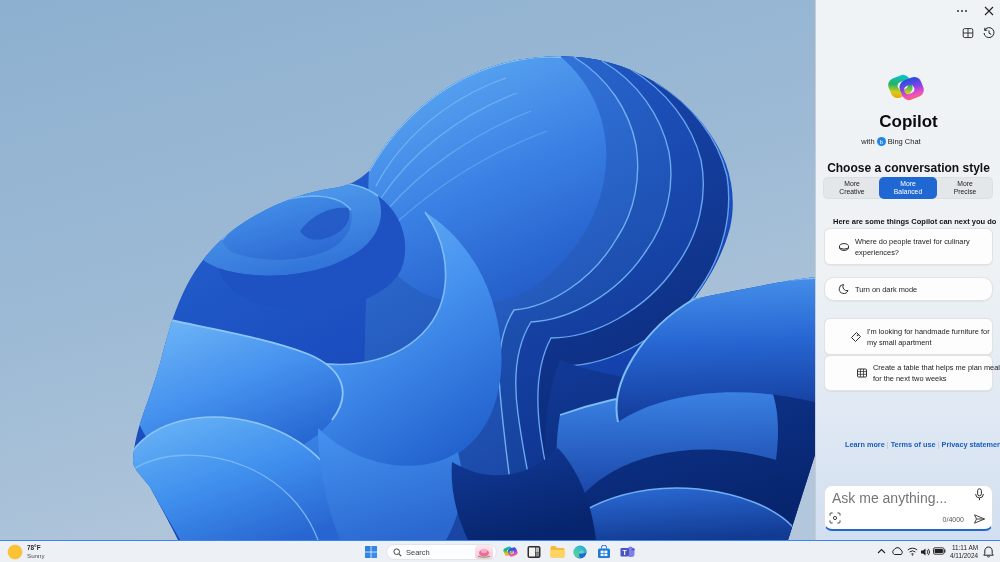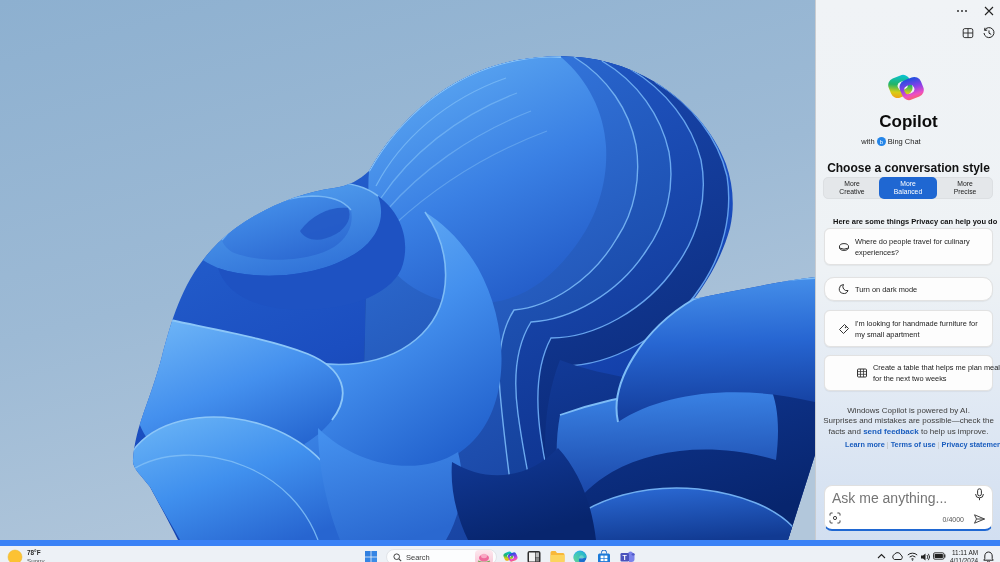--- a/index.html
+++ b/index.html
@@ -3,21 +3,21 @@
 <meta charset="utf-8">
 <style>
 * { margin:0; padding:0; box-sizing:border-box; }
 html,body { width:1000px; height:562px; overflow:hidden; font-family:"Liberation Sans",sans-serif; }
 #stage { position:relative; width:1000px; height:562px; background:#9db9d4; }
 #desktop { position:absolute; left:0; top:0; width:815px; height:540px; }
 #panel { position:absolute; left:815px; top:0; width:185px; height:540px;
   background:linear-gradient(180deg,#f0f3f6 0%,#eef2f5 50%,#e2eaf4 72%,#d2dff1 100%);
   border-left:1px solid #c9ccd0; }
 #taskbar { position:absolute; left:0; top:540px; width:1000px; height:22px;
-  background:#edf1f6; border-top:6px solid #3b82f6; }
+  background:#edf1f6; border-top:1px solid #3b82f6; }
 .abs { position:absolute; }
 .card { width:169px; background:#fdfdfd; border:1px solid #e2e2e2; border-radius:6px; box-shadow:0 0.5px 1px rgba(0,0,0,0.05); display:flex; align-items:center; }
 .cicon { width:30px; padding-left:13px; flex:none; display:flex; align-items:center; }
 .ctext { font-size:7.4px; line-height:11px; color:#1a1a1a; white-space:nowrap; }
 
 </style>
 </head>
 <body>
 <div id="stage">
   <div id="desktop"><svg width="815" height="540" viewBox="0 0 815 540">
@@ -189,57 +189,56 @@
 <div class="abs" style="left:0;top:137px;width:150px;text-align:center;font-size:7.5px;color:#222;">with <svg width="9" height="9" viewBox="0 0 10 10" style="vertical-align:-2px">
           <circle cx="5" cy="5" r="5" fill="#2485e8"></circle>
           <text x="5" y="7.4" font-size="6.5" fill="#fff" text-anchor="middle" font-family="Liberation Sans">b</text>
         </svg> Bing Chat</div>
 <div class="abs" style="left:0;top:161px;width:185px;text-align:center;font-size:12px;font-weight:700;color:#111;">Choose a conversation style</div>
 <div class="abs" style="left:7px;top:177px;width:170px;height:22px;background:#e4e7ea;border:1px solid #dcdfe2;border-radius:5px;"></div>
 <div class="abs" style="left:11px;top:180px;width:50px;text-align:center;font-size:6.8px;line-height:8.2px;color:#1b1b1b;">More<br>Creative</div>
 <div class="abs" style="left:63px;top:177px;width:58px;height:22px;background:#1f67d2;border-radius:5px;"></div>
 <div class="abs" style="left:63px;top:180px;width:58px;text-align:center;font-size:6.8px;line-height:8.2px;color:#fff;">More<br>Balanced</div>
 <div class="abs" style="left:124px;top:180px;width:50px;text-align:center;font-size:6.8px;line-height:8.2px;color:#1b1b1b;">More<br>Precise</div>
-<div class="abs" style="left:17px;top:217px;font-size:7.5px;font-weight:700;color:#111;white-space:nowrap;">Here are some things Privacy can help you do</div>
+<div class="abs" style="left:17px;top:217px;font-size:7.5px;font-weight:700;color:#111;white-space:nowrap;">Here are some things Copilot can next you do</div>
 <div class="abs card" style="left:8px;top:228px;height:37px;">
         <span class="cicon">
           <svg width="12" height="12" viewBox="0 0 12 12">
             <ellipse cx="6" cy="6" rx="4.6" ry="3.4" fill="none" stroke="#333" stroke-width="1"></ellipse>
             <path d="M1.4,7 Q6,9.4 10.6,7" fill="none" stroke="#333" stroke-width="1"></path>
           </svg>
         </span>
         <span class="ctext">Where do people travel for culinary<br>experiences?</span>
       </div>
 <div class="abs card" style="left:8px;top:277px;height:24px;border-radius:10px;">
         <span class="cicon">
           <svg width="12" height="12" viewBox="0 0 12 12">
             <path d="M10,7.5 A4.5,4.5 0 1 1 5.5,1.5 A4,4 0 0 0 10,7.5 Z" fill="none" stroke="#333" stroke-width="1"></path>
           </svg>
         </span>
         <span class="ctext">Turn on dark mode</span>
       </div>
-<div class="abs card" style="left:8px;top:310px;height:37px;">
+<div class="abs card" style="left:8px;top:318px;height:37px;padding-left:12px;">
         <span class="cicon">
           <svg width="12" height="12" viewBox="0 0 12 12">
             <path d="M6.5,1.5 L10.5,5.5 L5.5,10.5 L1.5,6.5 Z" fill="none" stroke="#333" stroke-width="1"></path>
             <circle cx="7.6" cy="4.4" r="0.8" fill="#333"></circle>
           </svg>
         </span>
         <span class="ctext">I'm looking for handmade furniture for<br>my small apartment</span>
       </div>
 <div class="abs card" style="left:8px;top:355px;height:36px;padding-left:18px;">
         <span class="cicon">
           <svg width="12" height="12" viewBox="0 0 12 12">
             <rect x="1.5" y="2" width="9" height="8" rx="1" fill="none" stroke="#333" stroke-width="1"></rect>
             <path d="M1.5,4.6 L10.5,4.6 M1.5,7.3 L10.5,7.3 M4.5,2 L4.5,10 M7.5,2 L7.5,10" stroke="#333" stroke-width="0.8"></path>
           </svg>
         </span>
         <span class="ctext">Create a table that helps me plan meals<br>for the next two weeks</span>
       </div>
-<div class="abs" style="left:6px;top:406px;width:173px;text-align:center;font-size:8px;line-height:10.4px;color:#3c3c3c;">Windows Copilot is powered by AI.<br>Surprises and mistakes are possible—check the<br>facts and <span style="color:#1a5dbe;font-weight:700;">send feedback</span> to help us improve.</div>
 <div class="abs" style="left:0;top:440px;width:217px;text-align:center;font-size:7.3px;font-weight:700;color:#1a5dbe;">Learn more<span style="color:#b9bcbe;font-weight:400;"> | </span>Terms of use<span style="color:#b9bcbe;font-weight:400;"> | </span>Privacy statement</div>
 <div class="abs" style="left:8px;top:485px;width:169px;height:46px;background:#fff;border:1px solid #e0e0e0;border-bottom:2px solid #1f67d2;border-radius:8px;"></div>
 <div class="abs" style="left:16px;top:490px;font-size:14px;color:#757575;">Ask me anything...</div>
 <svg class="abs" style="left:158px;top:488px" width="11" height="13" viewBox="0 0 11 13">
         <rect x="3.6" y="0.8" width="3.8" height="7" rx="1.9" fill="none" stroke="#333" stroke-width="1"></rect>
         <path d="M1.6,6 A3.9,3.9 0 0 0 9.4,6 M5.5,9.9 L5.5,12.2" fill="none" stroke="#333" stroke-width="1"></path>
       </svg>
 <svg class="abs" style="left:13px;top:512px" width="12" height="12" viewBox="0 0 12 12">
         <path d="M1,3.6 L1,2 A1,1 0 0 1 2,1 L3.6,1 M8.4,1 L10,1 A1,1 0 0 1 11,2 L11,3.6 M11,8.4 L11,10 A1,1 0 0 1 10,11 L8.4,11 M3.6,11 L2,11 A1,1 0 0 1 1,10 L1,8.4" fill="none" stroke="#444" stroke-width="1"></path>
         <circle cx="6" cy="6" r="1.6" fill="none" stroke="#444" stroke-width="1"></circle>

